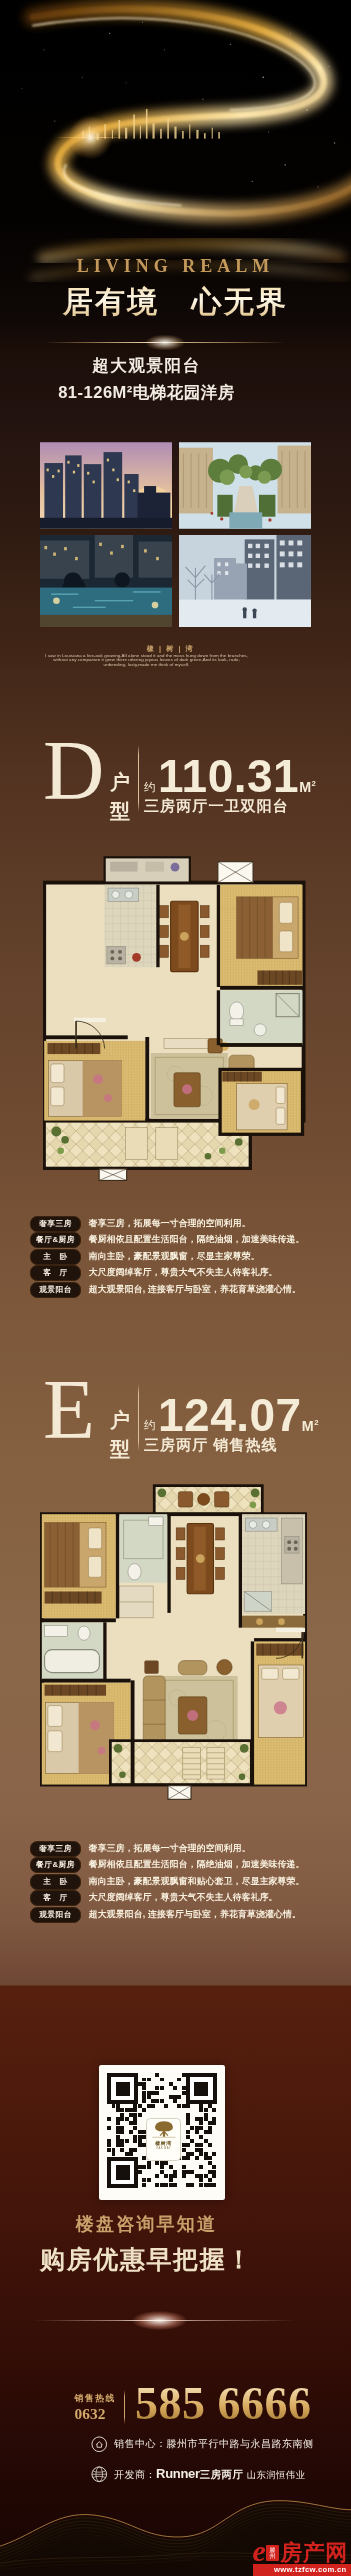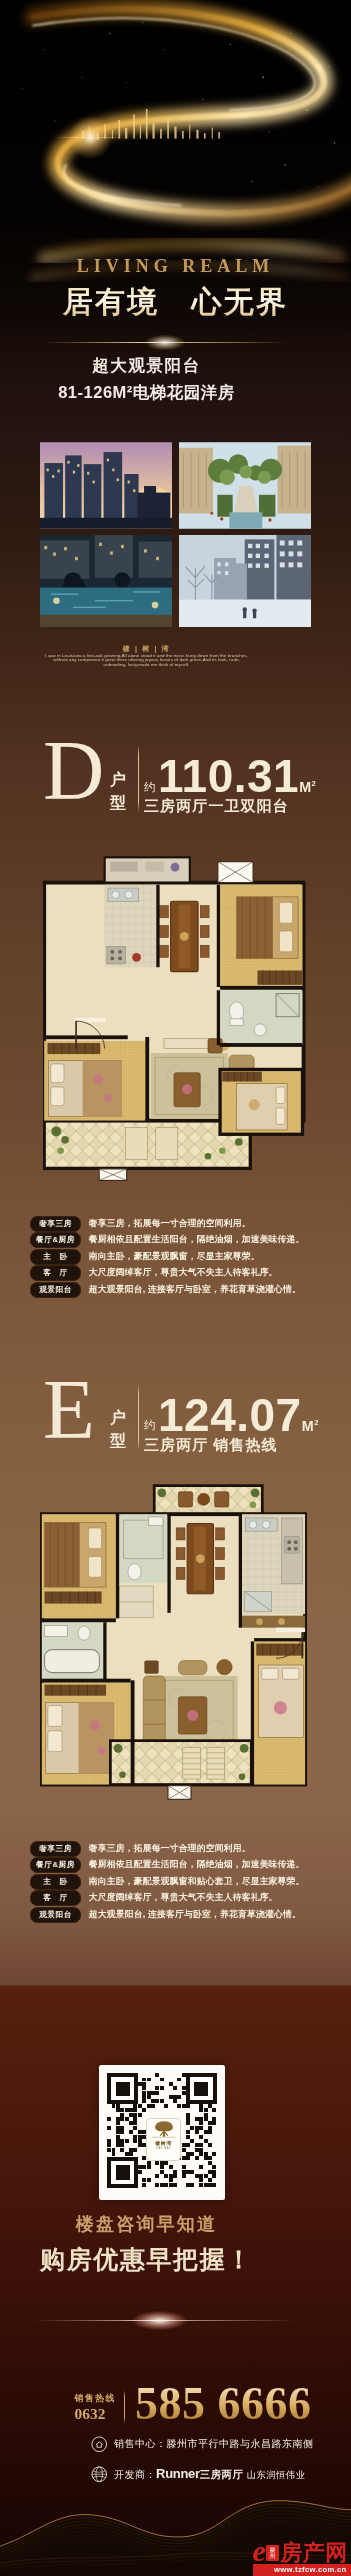--- a/index.html
+++ b/index.html
@@ -29,27 +29,27 @@
   .divider1{top:342px;left:44px;width:242px;height:1.1px;
     background:linear-gradient(90deg,transparent,#7d5f3a 18%,#e9d3a4 42%,#fff 45%,#e9d3a4 48%,#7d5f3a 80%,transparent);}
   .divider1::after{content:"";position:absolute;left:42%;top:-7.1px;width:38px;height:15.4px;
     background:radial-gradient(ellipse,rgba(255,250,240,.9),rgba(230,190,130,.25) 55%,transparent 75%);}
   .intro1{top:355px;font-size:16.5px;font-weight:bold;color:#f2ece2;letter-spacing:1.6px;}
   .intro2{top:382px;font-size:16.5px;font-weight:bold;color:#f2ece2;letter-spacing:0.5px;}
 
   
   .photo{border:0;display:block;}
   
-  .brandname{top:644px;font-size:7.1px;color:#c9a26b;letter-spacing:1.6px;font-weight:bold;}
+  .brandname{top:644px;font-size:7.1px;color:#c9a26b;letter-spacing:1.6px;font-weight:bold;margin-left:24px;}
   .poem{top:654px;font-size:4.4px;line-height:4.4px;color:#d9c8ad;letter-spacing:0.1px;}
 
   
   .uletter{left:43px;font-size:85px;line-height:1;color:#f3e9d5;
     font-family:"Liberation Serif","DejaVu Serif",serif;}
-  .utype{left:110px;width:18.7px;font-size:16px;line-height:1.45;color:#f3e9d5;font-weight:bold;
+  .utype{left:110px;width:18.7px;font-size:20px;line-height:1.45;color:#f3e9d5;font-weight:bold;
     word-break:break-all;letter-spacing:0;}
   .uline{left:138px;width:0.5px;background:linear-gradient(180deg,transparent,#d9c09a 15%,#d9c09a 85%,transparent);height:67px;}
   .uapprox{left:144px;font-size:11.5px;color:#f3e9d5;}
   .uarea{left:158px;font-size:46px;line-height:1;color:#f5ecd8;font-weight:bold;
     font-family:Liberation Sans, sans-serif;letter-spacing:0.5px;}
   .uunit{font-size:14.3px;color:#f5ecd8;font-weight:bold;}
   .uunit sup{font-size:7.7px;}
   .urooms{left:144px;font-size:15px;color:#f3e9d5;font-weight:bold;letter-spacing:1.1px;
     font-family:"Liberation Serif","DejaVu Serif",serif;}
 

